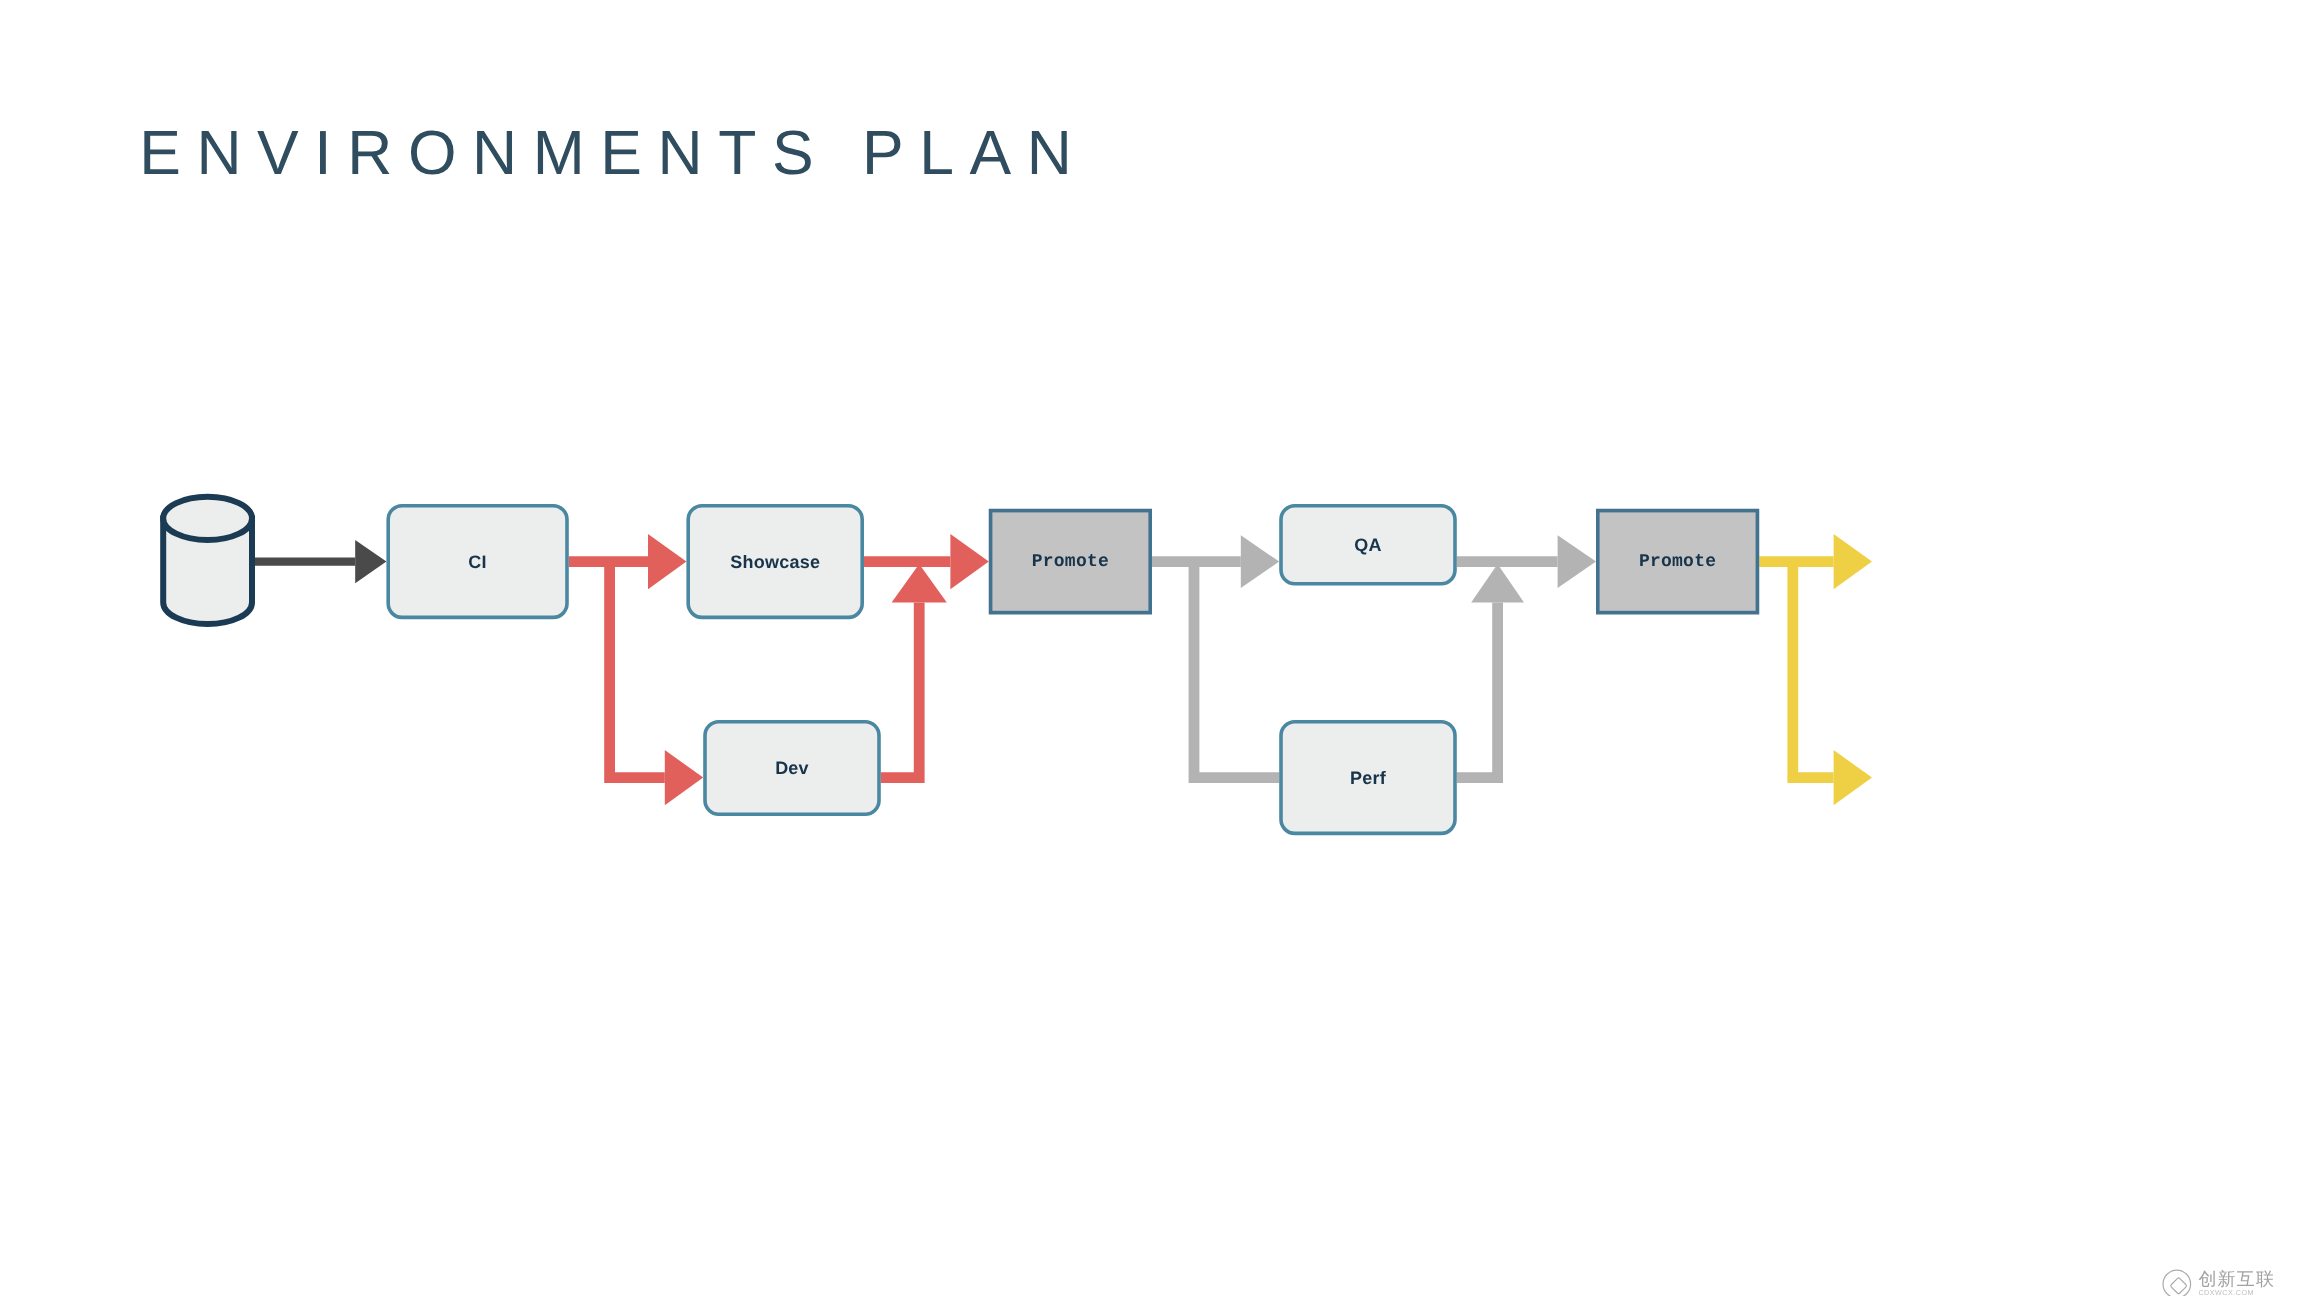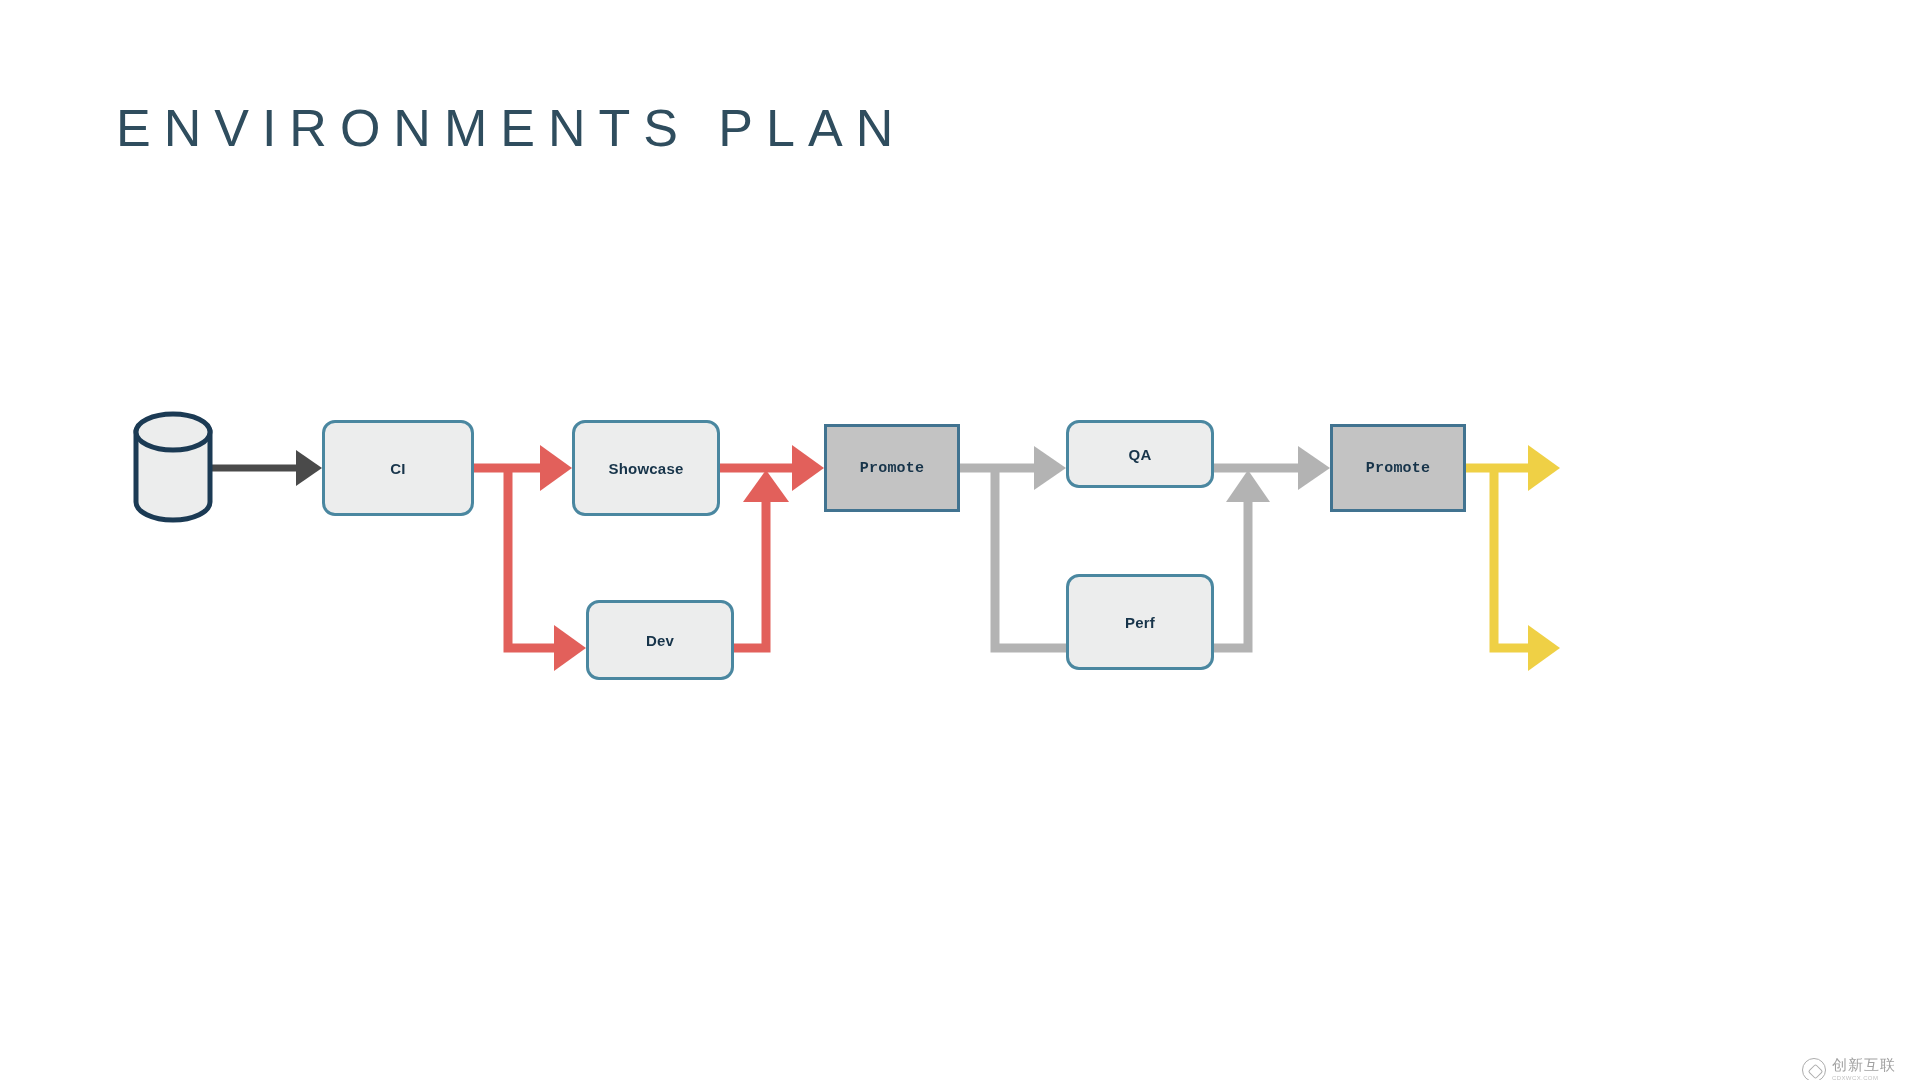--- a/index.html
+++ b/index.html
@@ -109,21 +109,21 @@
   }
   #watermark .wm-text {
     display: flex;
     flex-direction: column;
     line-height: 1.05;
   }
   #watermark .wm-main {
     font-size: 15px;
     color: #7d7d7d;
     letter-spacing: 1px;
-    font-family: Liberation Mono, monospace;
+    font-family: Liberation Sans, sans-serif;
   }
   #watermark .wm-sub {
     font-size: 6px;
     color: #a8a8a8;
     letter-spacing: 0.4px;
     font-family: "Liberation Sans", sans-serif;
   }
 </style>
 </head>
 <body>
@@ -209,21 +209,21 @@
   </div>
 
   <div class="node square" style="left:824px; top:404px; width:136px; height:88px;">
     <span>Promote</span>
   </div>
 
   <div class="node rounded" style="left:1066px; top:400px; width:148px; height:68px;">
     <span>QA</span>
   </div>
 
-  <div class="node rounded" style="left:1066px; top:554px; width:148px; height:96px;">
+  <div class="node rounded" style="left:1066px; top:580px; width:148px; height:96px;">
     <span>Perf</span>
   </div>
 
   <div class="node square" style="left:1330px; top:404px; width:136px; height:88px;">
     <span>Promote</span>
   </div>
 
 
 
   <div id="watermark">

